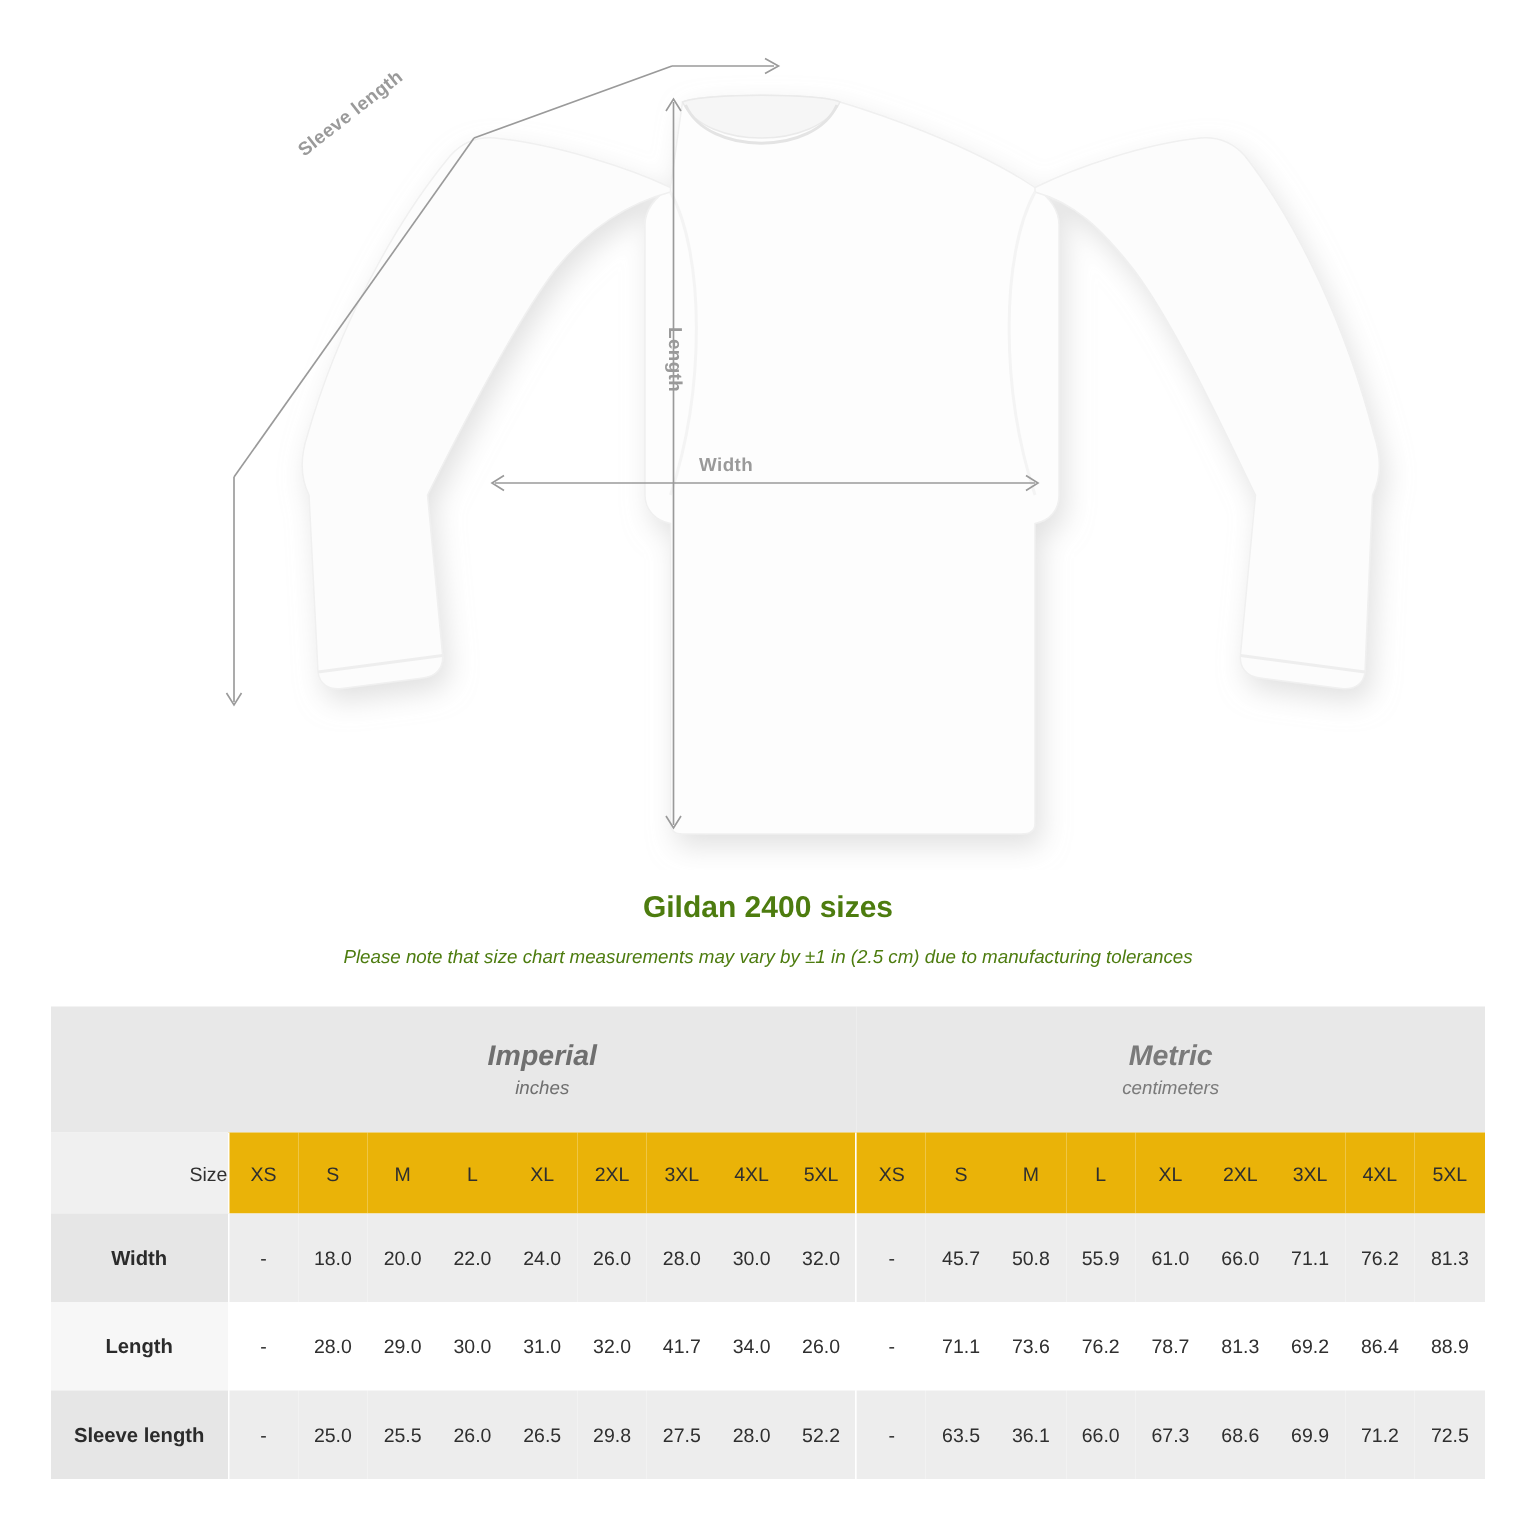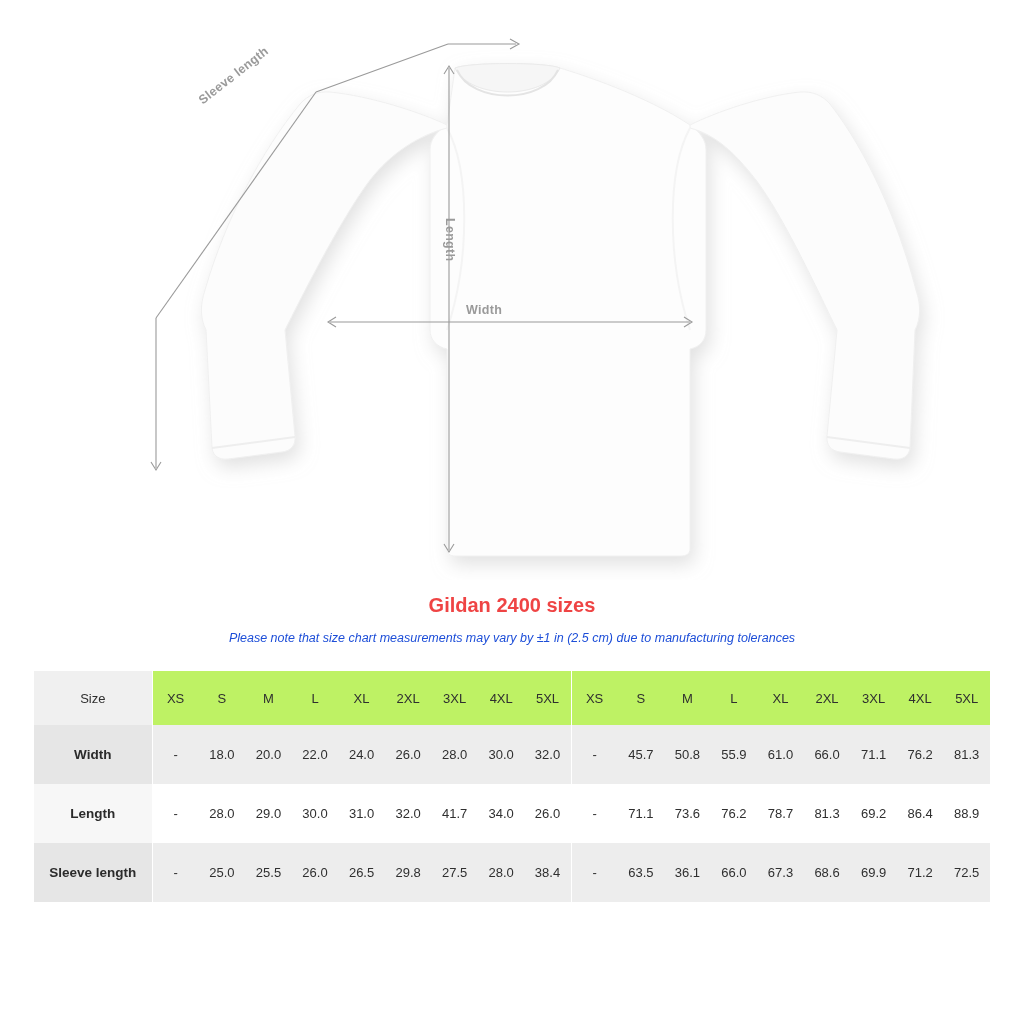--- a/index.html
+++ b/index.html
@@ -56,27 +56,27 @@
   }
 
   
   .heading-block {
     text-align: center;
     margin-top: 14px;
   }
   .chart-title {
     font-size: 20px;
     font-weight: bold;
-    color: #ef4444;
+    color: #4d7c0f;
     margin: 0 0 8px 0;
   }
   .chart-note {
     font-size: 12.5px;
     font-style: italic;
-    color: #1d4ed8;
+    color: #4d7c0f;
     margin: 14px;
   }
 
   
   .table-wrap {
     margin: 26px 34px 0 34px;
   }
   table.size-chart {
     border-collapse: collapse;
     width: 956px;
@@ -108,27 +108,28 @@
     font-style: italic;
     color: #6f6f6f;
     margin-top: 3px;
   }
   .unit-row td.metric-cell .unit-title,
   .unit-row td.metric-cell .unit-sub { color: #7a7a7a; }
 
   
   .size-row td {
     height: 54px;
-    background: #bef264;
+    background: #eab308;
     font-weight: bold;
     font-size: 13.5px;
     color: #2b2b2b;
   }
   .size-row td.rowhead {
     background: #f0f0f0;
+    text-align: right;
   }
 
   
   .data-row td {
     height: 59px;
     font-size: 13.5px;
     color: #222;
   }
   .data-row.alt td { background: #ededed; }
   .data-row.plain td { background: #ffffff; }
@@ -260,20 +261,31 @@
         <col class="c-val">
         <col class="c-val">
         <col class="c-val">
       <col class="c-val">
         <col class="c-val">
         <col class="c-val">
         <col class="c-val">
     </colgroup>
     <tbody>
 
+      <tr class="unit-row">
+        <td></td>
+        <td colspan="9" class="imperial-cell">
+          <div class="unit-title">Imperial</div>
+          <div class="unit-sub">inches</div>
+        </td>
+        <td colspan="9" class="metric-cell">
+          <div class="unit-title">Metric</div>
+          <div class="unit-sub">centimeters</div>
+        </td>
+      </tr>
 
       <tr class="size-row">
         <td class="rowhead">Size</td>
         <td>XS</td>
         <td>S</td>
         <td>M</td>
         <td>L</td>
         <td>XL</td>
         <td>2XL</td>
         <td>3XL</td>
@@ -337,21 +349,21 @@
       <tr class="data-row alt">
         <td class="rowhead">Sleeve length</td>
         <td>-</td>
         <td>25.0</td>
         <td>25.5</td>
         <td>26.0</td>
         <td>26.5</td>
         <td>29.8</td>
         <td>27.5</td>
         <td>28.0</td>
-        <td>38.4</td>
+        <td>52.2</td>
         <td class="vline">-</td>
         <td>63.5</td>
         <td>36.1</td>
         <td>66.0</td>
         <td>67.3</td>
         <td>68.6</td>
         <td>69.9</td>
         <td>71.2</td>
         <td>72.5</td>
       </tr>

